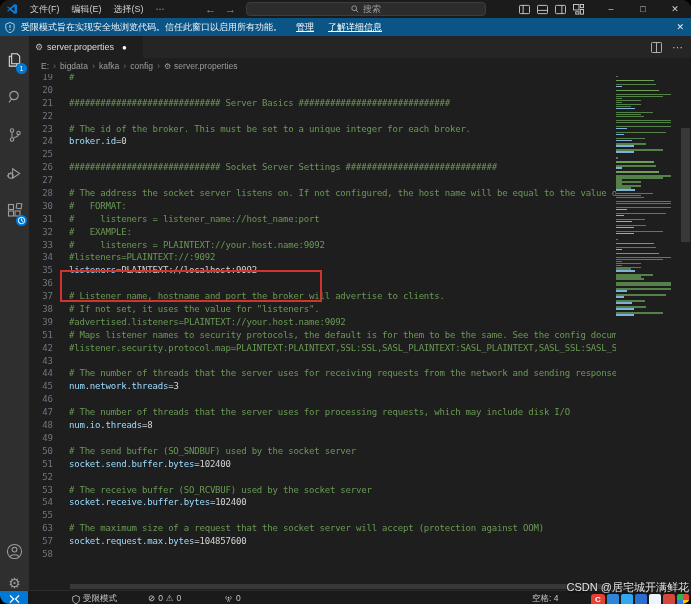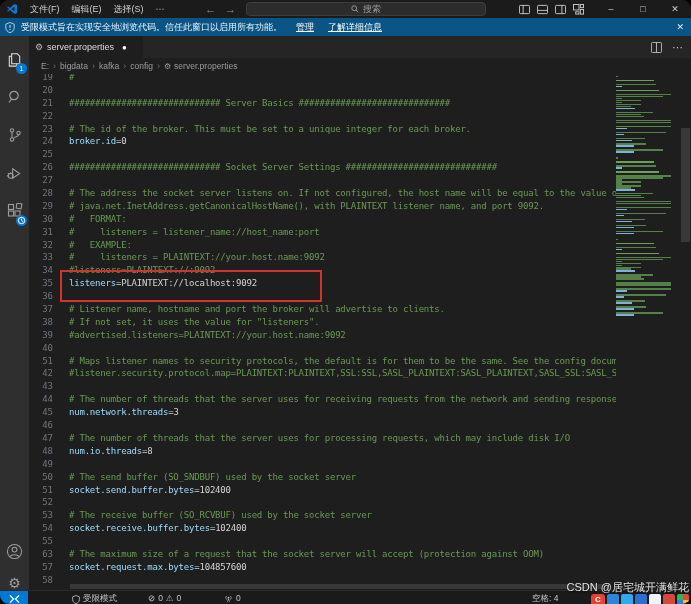--- a/index.html
+++ b/index.html
@@ -232,32 +232,30 @@
         <div class="line"><span class="ln">19</span><span class="ct"><span class="c">#</span></span></div>
         <div class="line"><span class="ln">20</span><span class="ct"></span></div>
         <div class="line"><span class="ln">21</span><span class="ct"><span class="c">############################# Server Basics #############################</span></span></div>
         <div class="line"><span class="ln">22</span><span class="ct"></span></div>
         <div class="line"><span class="ln">23</span><span class="ct"><span class="c"># The id of the broker. This must be set to a unique integer for each broker.</span></span></div>
         <div class="line"><span class="ln">24</span><span class="ct"><span class="k">broker.id</span><span class="eq">=</span><span class="v">0</span></span></div>
         <div class="line"><span class="ln">25</span><span class="ct"></span></div>
         <div class="line"><span class="ln">26</span><span class="ct"><span class="c">############################# Socket Server Settings #############################</span></span></div>
         <div class="line"><span class="ln">27</span><span class="ct"></span></div>
         <div class="line"><span class="ln">28</span><span class="ct"><span class="c"># The address the socket server listens on. If not configured, the host name will be equal to the value o</span></span></div>
-        <div class="line"><span class="ln">29</span><span class="ct"><span class="c"># java.net.InetAddress.getCanonicalHostName(), with PLAINTEXT listener name, and port 9092.</span></span></div>
         <div class="line"><span class="ln">30</span><span class="ct"><span class="c">#   FORMAT:</span></span></div>
         <div class="line"><span class="ln">31</span><span class="ct"><span class="c">#     listeners = listener_name://host_name:port</span></span></div>
         <div class="line"><span class="ln">32</span><span class="ct"><span class="c">#   EXAMPLE:</span></span></div>
         <div class="line"><span class="ln">33</span><span class="ct"><span class="c">#     listeners = PLAINTEXT://your.host.name:9092</span></span></div>
         <div class="line"><span class="ln">34</span><span class="ct"><span class="c">#listeners=PLAINTEXT://:9092</span></span></div>
         <div class="line"><span class="ln">35</span><span class="ct"><span class="k">listeners</span><span class="eq">=</span><span class="v">PLAINTEXT://localhost:9092</span></span></div>
         <div class="line"><span class="ln">36</span><span class="ct"></span></div>
         <div class="line"><span class="ln">37</span><span class="ct"><span class="c"># Listener name, hostname and port the broker will advertise to clients.</span></span></div>
         <div class="line"><span class="ln">38</span><span class="ct"><span class="c"># If not set, it uses the value for "listeners".</span></span></div>
         <div class="line"><span class="ln">39</span><span class="ct"><span class="c">#advertised.listeners=PLAINTEXT://your.host.name:9092</span></span></div>
-        <div class="line"><span class="ln">40</span><span class="ct"></span></div>
         <div class="line"><span class="ln">51</span><span class="ct"><span class="c"># Maps listener names to security protocols, the default is for them to be the same. See the config docum</span></span></div>
         <div class="line"><span class="ln">42</span><span class="ct"><span class="c">#listener.security.protocol.map=PLAINTEXT:PLAINTEXT,SSL:SSL,SASL_PLAINTEXT:SASL_PLAINTEXT,SASL_SSL:SASL_S</span></span></div>
         <div class="line"><span class="ln">43</span><span class="ct"></span></div>
         <div class="line"><span class="ln">44</span><span class="ct"><span class="c"># The number of threads that the server uses for receiving requests from the network and sending response</span></span></div>
         <div class="line"><span class="ln">45</span><span class="ct"><span class="k">num.network.threads</span><span class="eq">=</span><span class="v">3</span></span></div>
         <div class="line"><span class="ln">46</span><span class="ct"></span></div>
         <div class="line"><span class="ln">47</span><span class="ct"><span class="c"># The number of threads that the server uses for processing requests, which may include disk I/O</span></span></div>
         <div class="line"><span class="ln">48</span><span class="ct"><span class="k">num.io.threads</span><span class="eq">=</span><span class="v">8</span></span></div>
         <div class="line"><span class="ln">49</span><span class="ct"></span></div>
         <div class="line"><span class="ln">50</span><span class="ct"><span class="c"># The send buffer (SO_SNDBUF) used by the socket server</span></span></div>

